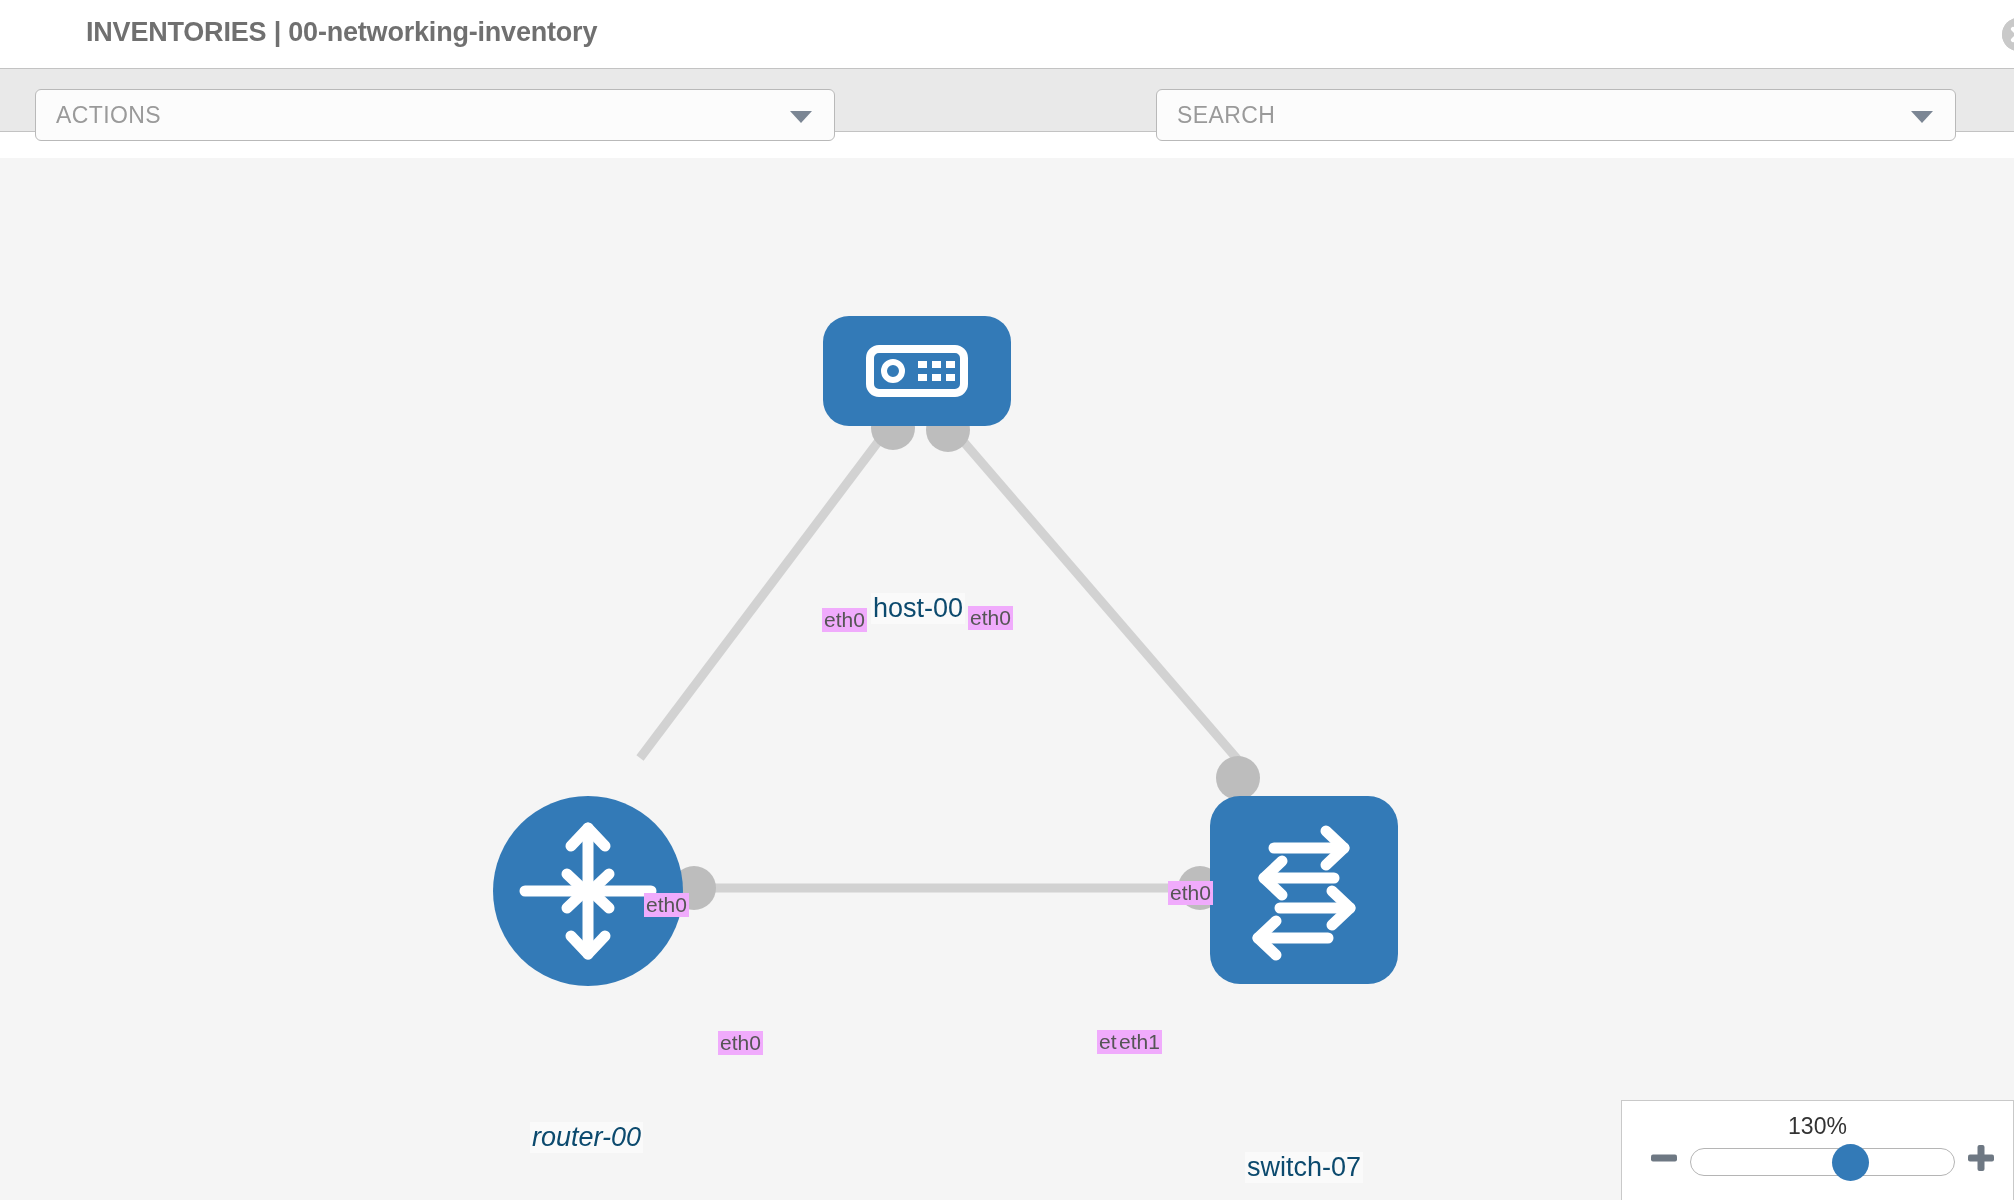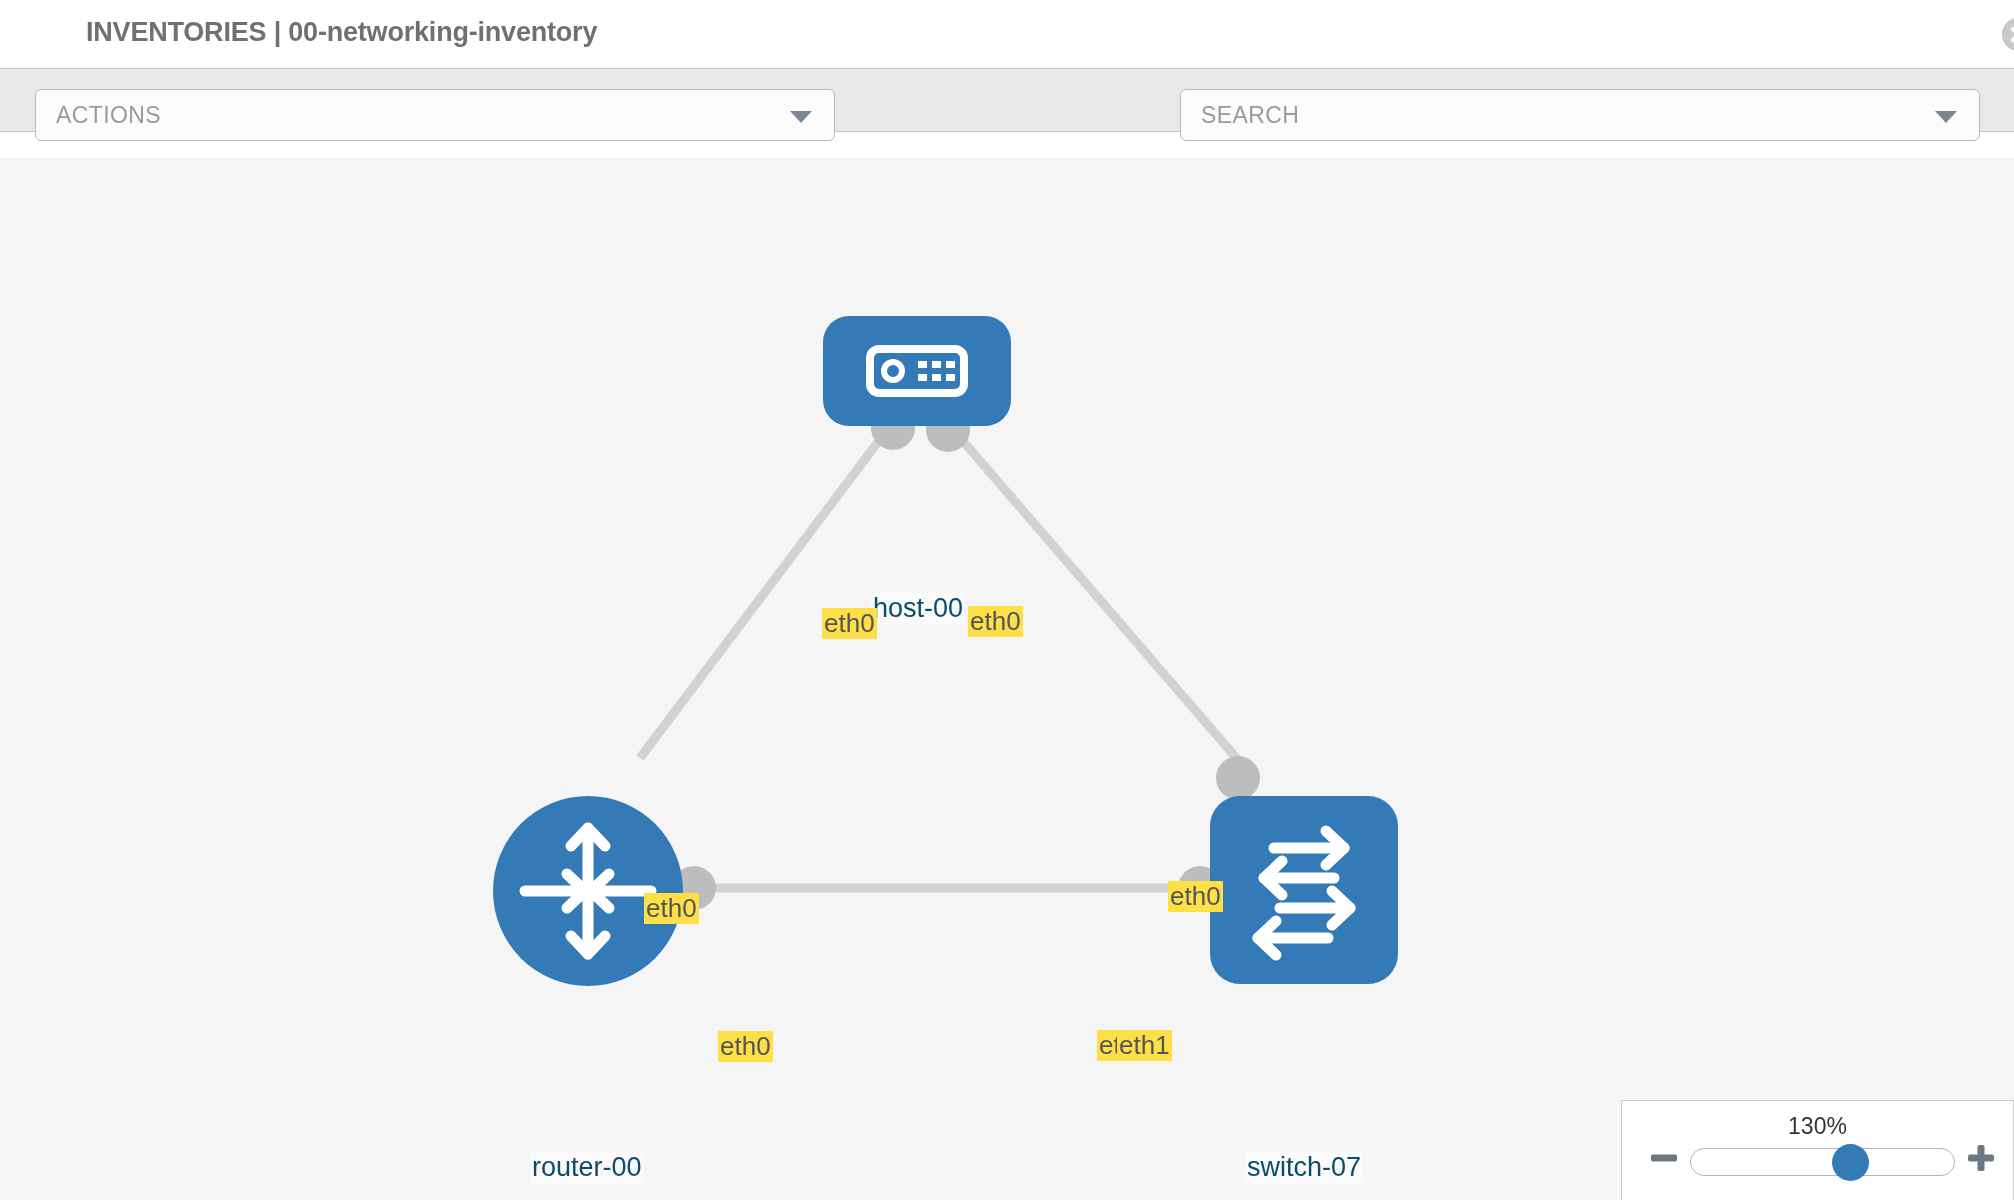--- a/index.html
+++ b/index.html
@@ -56,21 +56,21 @@
   }
   .tool-icon {
     position: absolute; top: 95px;
     width: 44px; height: 44px; cursor: pointer;
     color: #6e7883;
   }
   .tool-icon.wrench { left: 1040px; }
   .tool-icon.key    { left: 1108px; }
 
   .search-box {
-    position: absolute; left: 1180px; top: 20px;
+    position: absolute; left: 1156px; top: 20px;
     width: 800px; height: 52px;
     background: #fcfcfc; border: 1px solid #b9b9b9; border-radius: 6px;
     cursor: text;
   }
   .search-box .ph {
     position: absolute; left: 20px; top: 12px;
     font-size: 23px; color: #9a9a9a; letter-spacing: 0.4px;
   }
 
   
@@ -105,27 +105,27 @@
   .node svg { position: absolute; left: 0; top: 0; }
 
   .node-label {
     position: absolute;
     font-size: 27px; color: #0c4a6e;
     background: #fafafa;
     white-space: nowrap;
     padding: 0 2px;
   }
   .lbl-host   { left: 871px; top: 435px; }
-  .lbl-router { left: 530px; top: 994px; }
+  .lbl-router { left: 530px; top: 964px; font-style: italic; }
   .lbl-switch { left: 1245px; top: 994px; }
 
   .edge-label {
     position: absolute;
-    font-size: 26px; color: #555555;
-    background: #fde047;
+    font-size: 21px; color: #555555;
+    background: #f0abfc;
     white-space: nowrap;
     padding: 0 2px;
   }
 
   
   .zoom-panel {
     position: absolute; left: 1621px; top: 1080px;
     width: 393px; height: 120px;
     background: #ffffff;
     border: 1px solid #c9c9c9;

